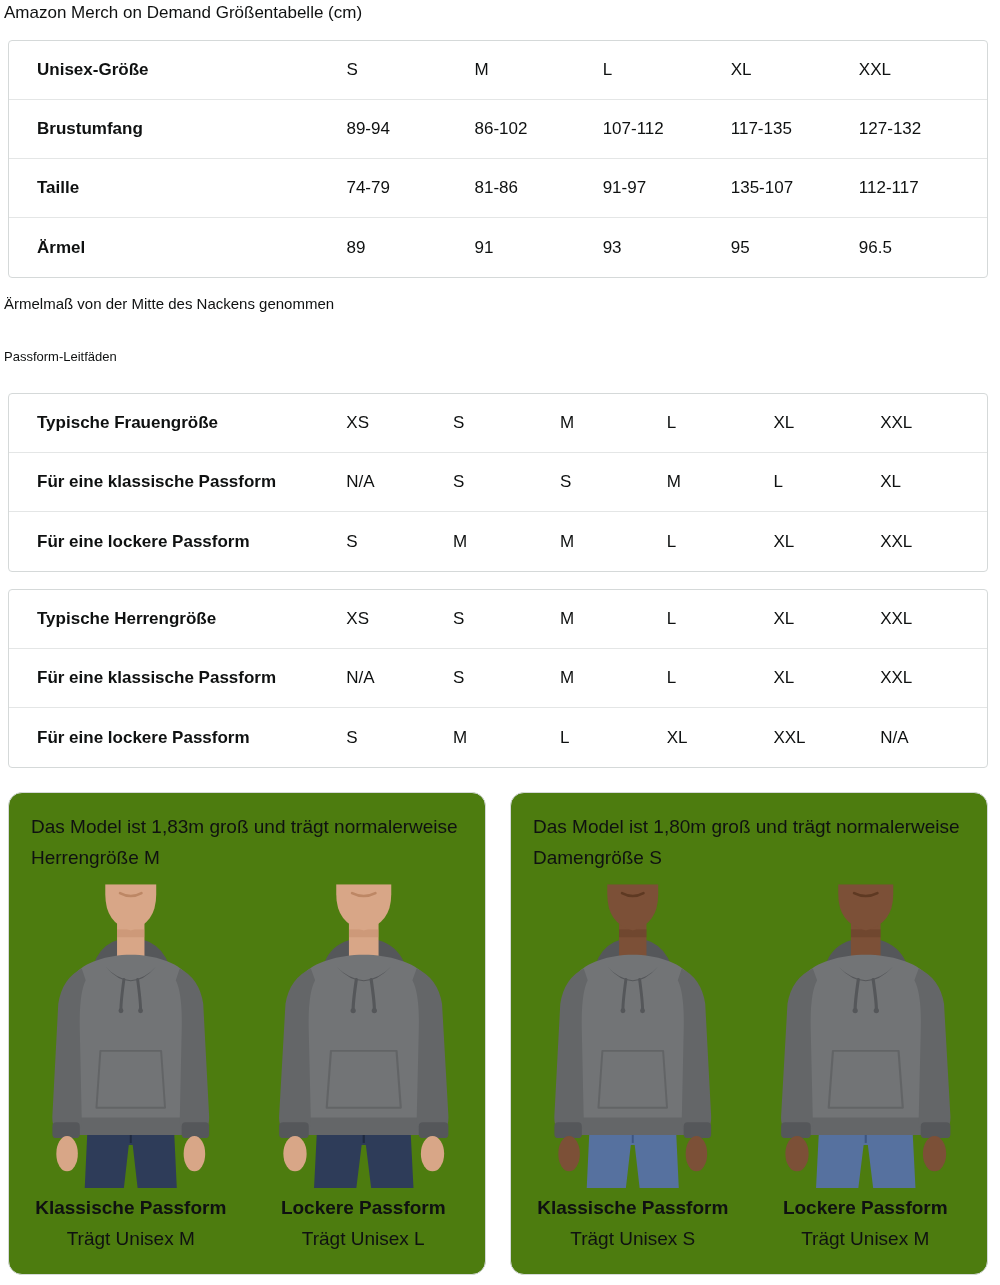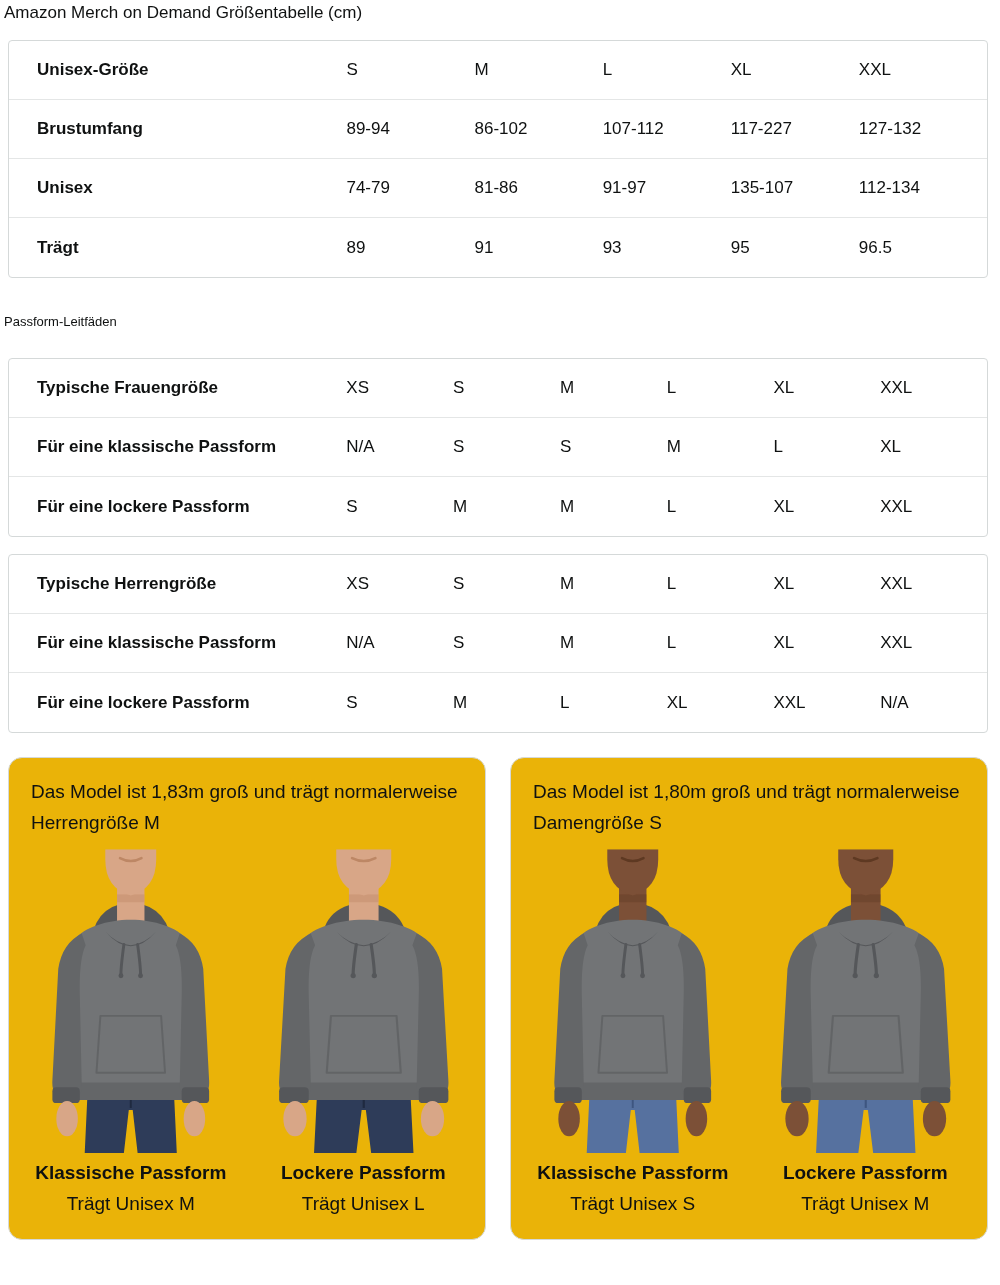--- a/index.html
+++ b/index.html
@@ -33,21 +33,21 @@
   th{font-weight:700;padding-left:28px;}
   td{font-weight:400;}
 
   .note{font-size:15px;margin:16px 0 0 -4px;line-height:19px;}
   .section-heading{font-size:13px;font-weight:400;margin:33px 0 0 -4px;line-height:21px;}
   .tbl-gap{margin-top:26px;}
 
   .cards{display:flex;gap:24px;margin-top:24px;}
   .card{
     flex:1;border:1px solid var(--table-border,#d5d9d9);
-    border-radius:14px;padding:18px 14px 20px 14px;background:#eab308;
+    border-radius:14px;padding:18px 14px 20px 14px;background:#4d7c0f;
   }
   .card-desc{font-size:19px;line-height:31px;margin:0 0 5px 8px;}
   .figures{display:flex;gap:17px;}
   .figure{flex:1;margin:0;min-width:0;}
   .figure svg{width:100%;height:310px;display:block;}
   .fit-loose use{transform:scaleX(1.08);transform-box:view-box;transform-origin:center;}
   figcaption{text-align:center;margin-top:4px;}
   .cap-bold{font-size:19px;font-weight:700;line-height:31px;}
   .cap-sub{font-size:19px;font-weight:400;line-height:31px;}
 
@@ -122,43 +122,44 @@
         <td>M</td>
         <td>L</td>
         <td>XL</td>
         <td>XXL</td>
       </tr>
       <tr>
         <th>Brustumfang</th>
         <td>89-94</td>
         <td>86-102</td>
         <td>107-112</td>
-        <td>117-227</td>
+        <td>117-135</td>
         <td>127-132</td>
       </tr>
       <tr>
-        <th>Unisex</th>
+        <th>Taille</th>
         <td>74-79</td>
         <td>81-86</td>
         <td>91-97</td>
         <td>135-107</td>
-        <td>112-134</td>
-      </tr>
-      <tr>
-        <th>Trägt</th>
+        <td>112-117</td>
+      </tr>
+      <tr>
+        <th>Ärmel</th>
         <td>89</td>
         <td>91</td>
         <td>93</td>
         <td>95</td>
         <td>96.5</td>
       </tr>
     </tbody>
       </table>
   </div>
 
+  <p class="note">Ärmelmaß von der Mitte des Nackens genommen</p>
 
   <h2 class="section-heading">Passform-Leitfäden</h2>
 
   <div class="tbl-wrap tbl-gap">
     <table>
       <colgroup>
           <col style="width:34.5%">
           <col style="width:10.92%">
           <col style="width:10.92%">
           <col style="width:10.92%">

